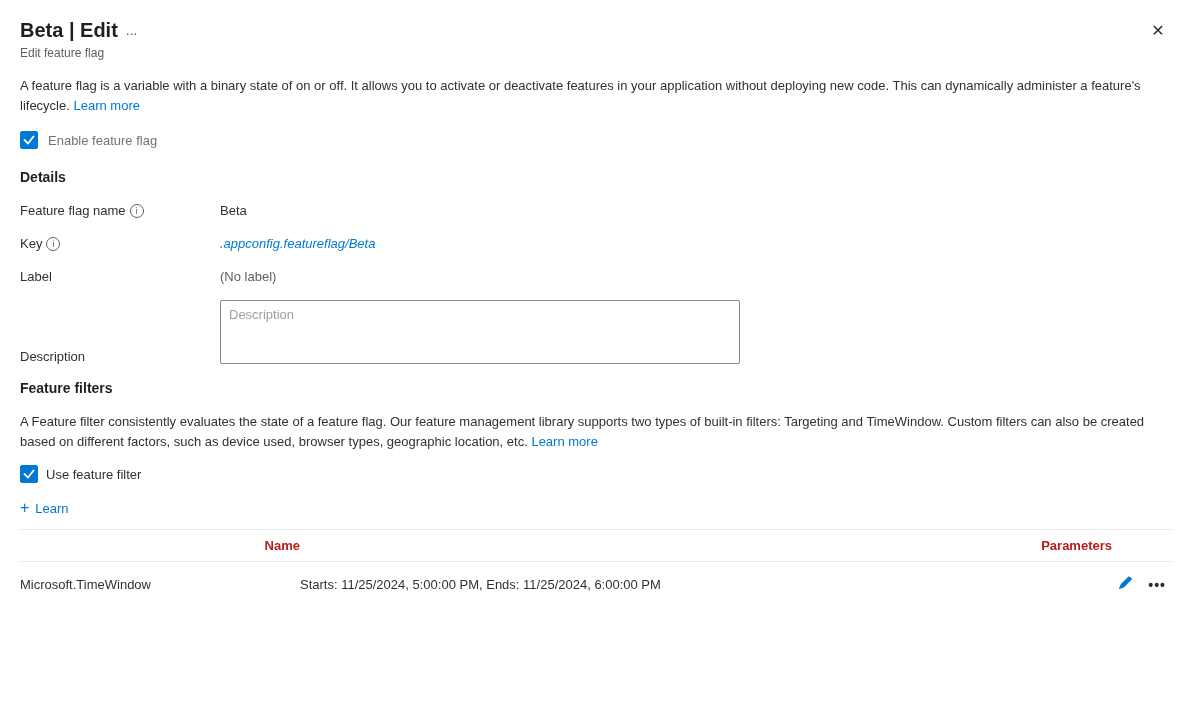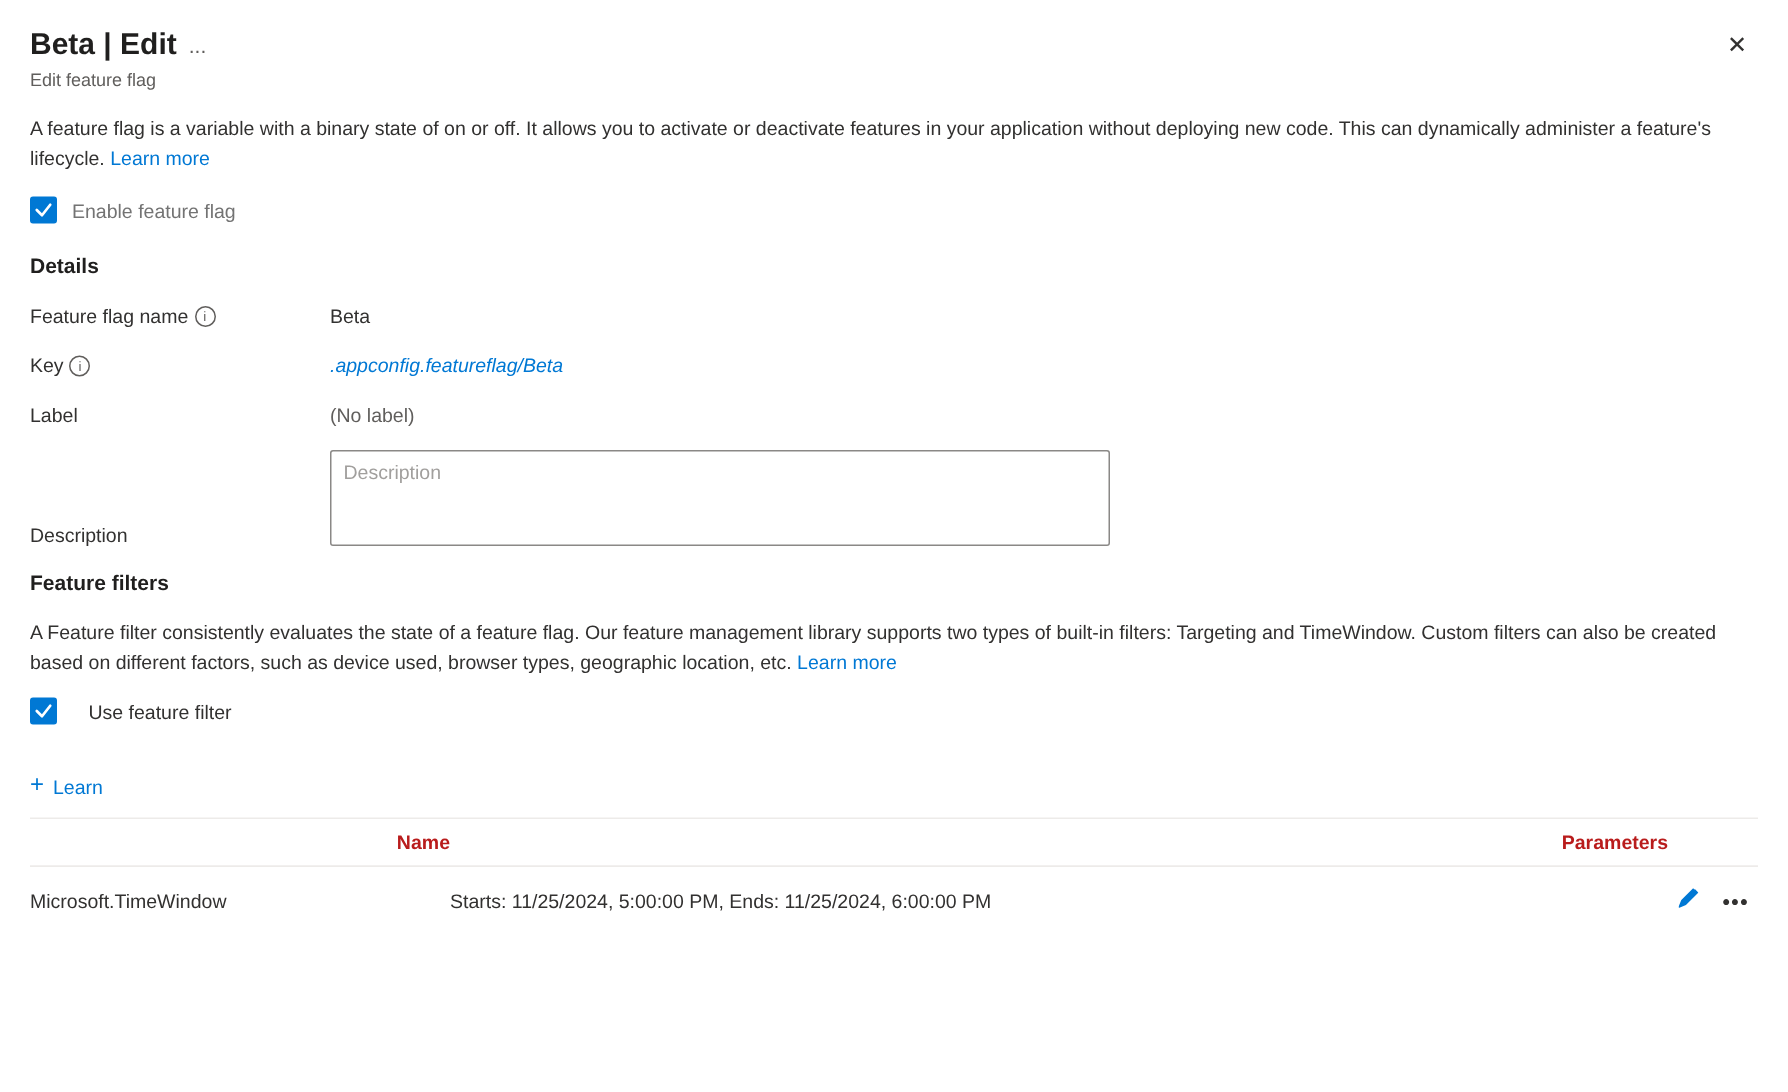--- a/index.html
+++ b/index.html
@@ -199,22 +199,22 @@
     }
 
     .filters-info a {
       color: #0078d4;
       text-decoration: none;
     }
 
     .use-filter-row {
       display: flex;
       align-items: center;
-      gap: 21px;
-      margin-bottom: 32px;
+      gap: 8px;
+      margin-bottom: 16px;
     }
 
     .create-row {
       display: flex;
       align-items: center;
       gap: 6px;
       margin-bottom: 12px;
       cursor: pointer;
       color: #0078d4;
       font-size: 13px;

